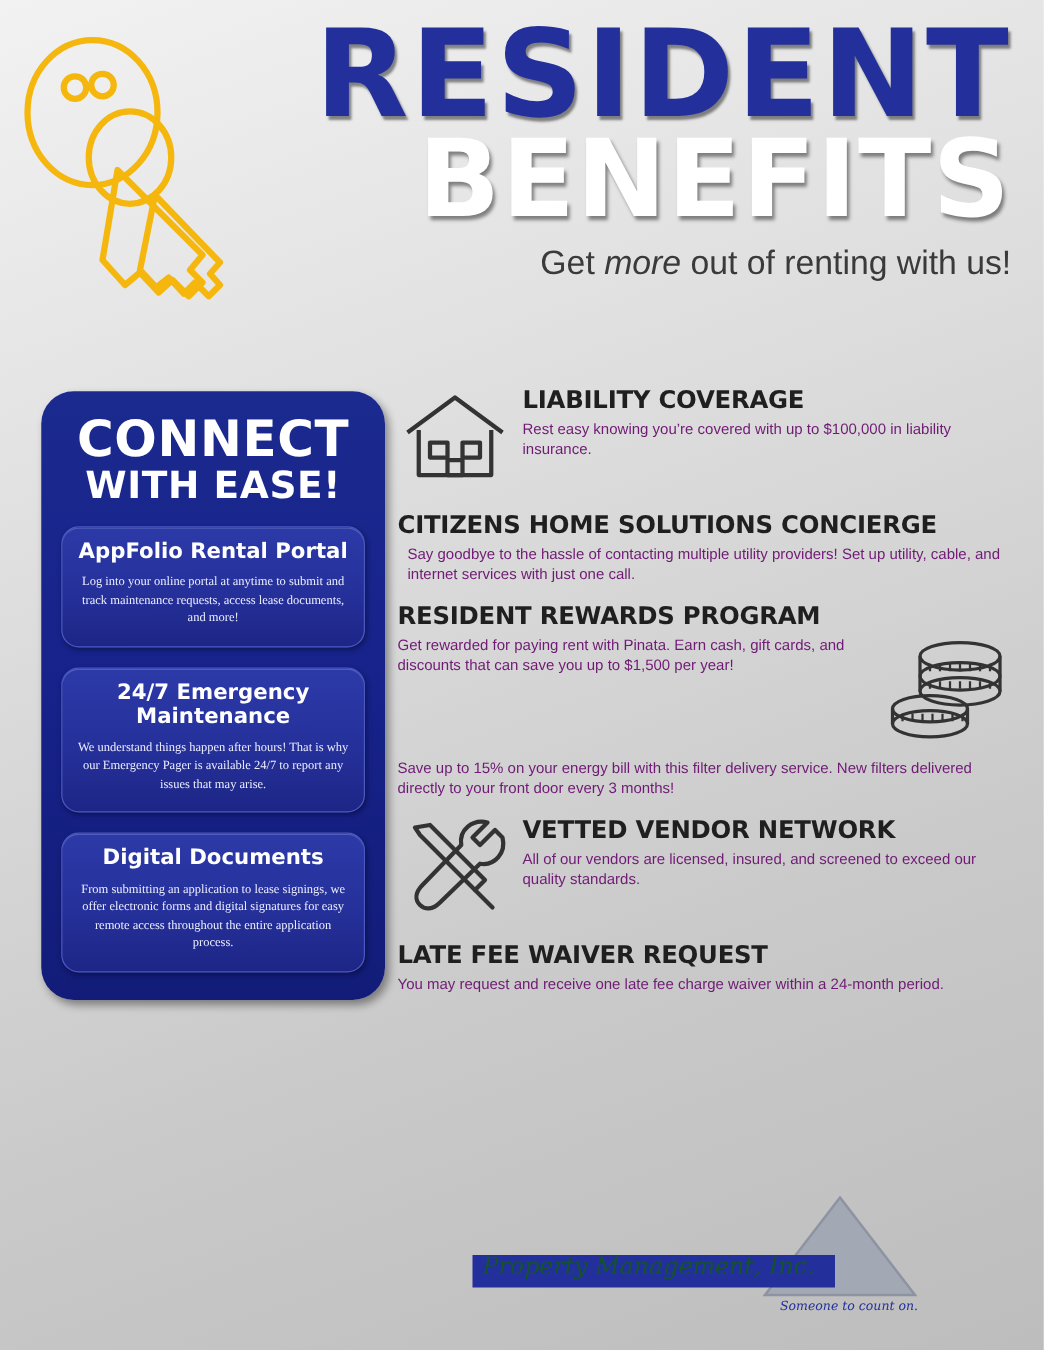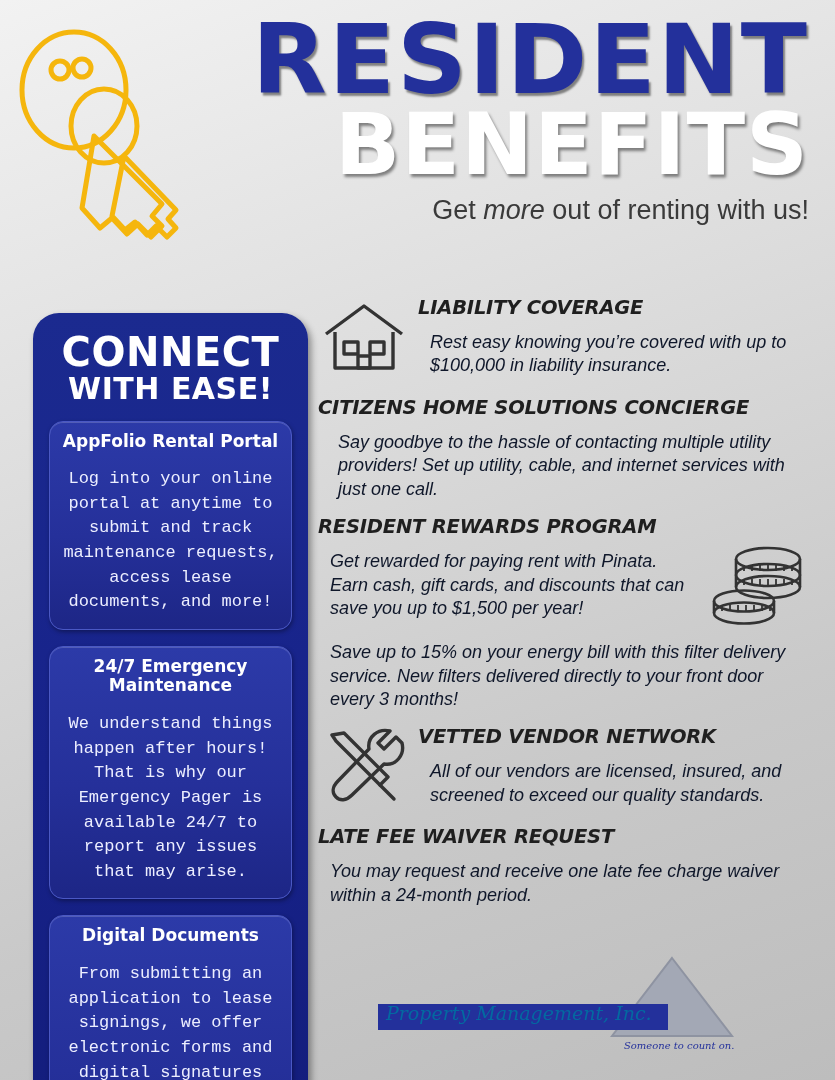--- a/index.html
+++ b/index.html
@@ -103,52 +103,50 @@
   .side-card-title {
     color: #ffffff;
     font-family: "DejaVu Sans", sans-serif;
     font-weight: bold;
     font-size: 17px;
     line-height: 1.15;
     margin-bottom: 8px;
   }
   .side-card-body {
     color: #eceeff;
-    font-family: Liberation Mono, monospace;
-    font-size: 17px;
+    font-family: Liberation Serif, serif;
+    font-size: 10px;
     line-height: 1.45;
-    margin-top: 16px;
   }
 
   
   .main {
     position: absolute;
     left: 318px;
-    top: 296px;
+    top: 308px;
     width: 494px;
-    font-style: italic;
   }
   .benefit {
     position: relative;
     margin-bottom: 14px;
   }
   .benefit h3 {
     font-family: "DejaVu Sans", sans-serif;
     font-weight: bold;
     font-size: 19.5px;
     color: #1f1f1f;
     margin: 0 0 5px 0;
     letter-spacing: -0.2px;
   }
   .benefit p {
     font-family: "Liberation Sans", sans-serif;
-    font-size: 18px;
+    font-size: 12px;
     line-height: 1.3;
-    color: #0f172a;
-    margin: 12px;
+    color: #701a75;
+    margin: 0;
   }
   .indent-left { padding-left: 100px; }
   .indent-left-sm { padding-left: 8px; }
   .pad-right-coins { padding-right: 108px; }
 
   .icon-abs {
     position: absolute;
   }
   .icon-house { left: 4px; top: 6px; }
   .icon-coins { right: 0px; top: 28px; }
@@ -182,21 +180,21 @@
     height: 26px;
     background: #23309b;
   }
   .logo-sub {
     position: absolute;
     left: 14px;
     top: 42px;
     font-family: "DejaVu Serif", serif;
     font-style: italic;
     font-size: 19px;
-    color: #0369a1;
+    color: #14532d;
     white-space: nowrap;
   }
   .logo-tag {
     position: absolute;
     left: 252px;
     top: 80px;
     font-family: "DejaVu Serif", serif;
     font-weight: normal;
     font-style: italic;
     font-size: 10px;

